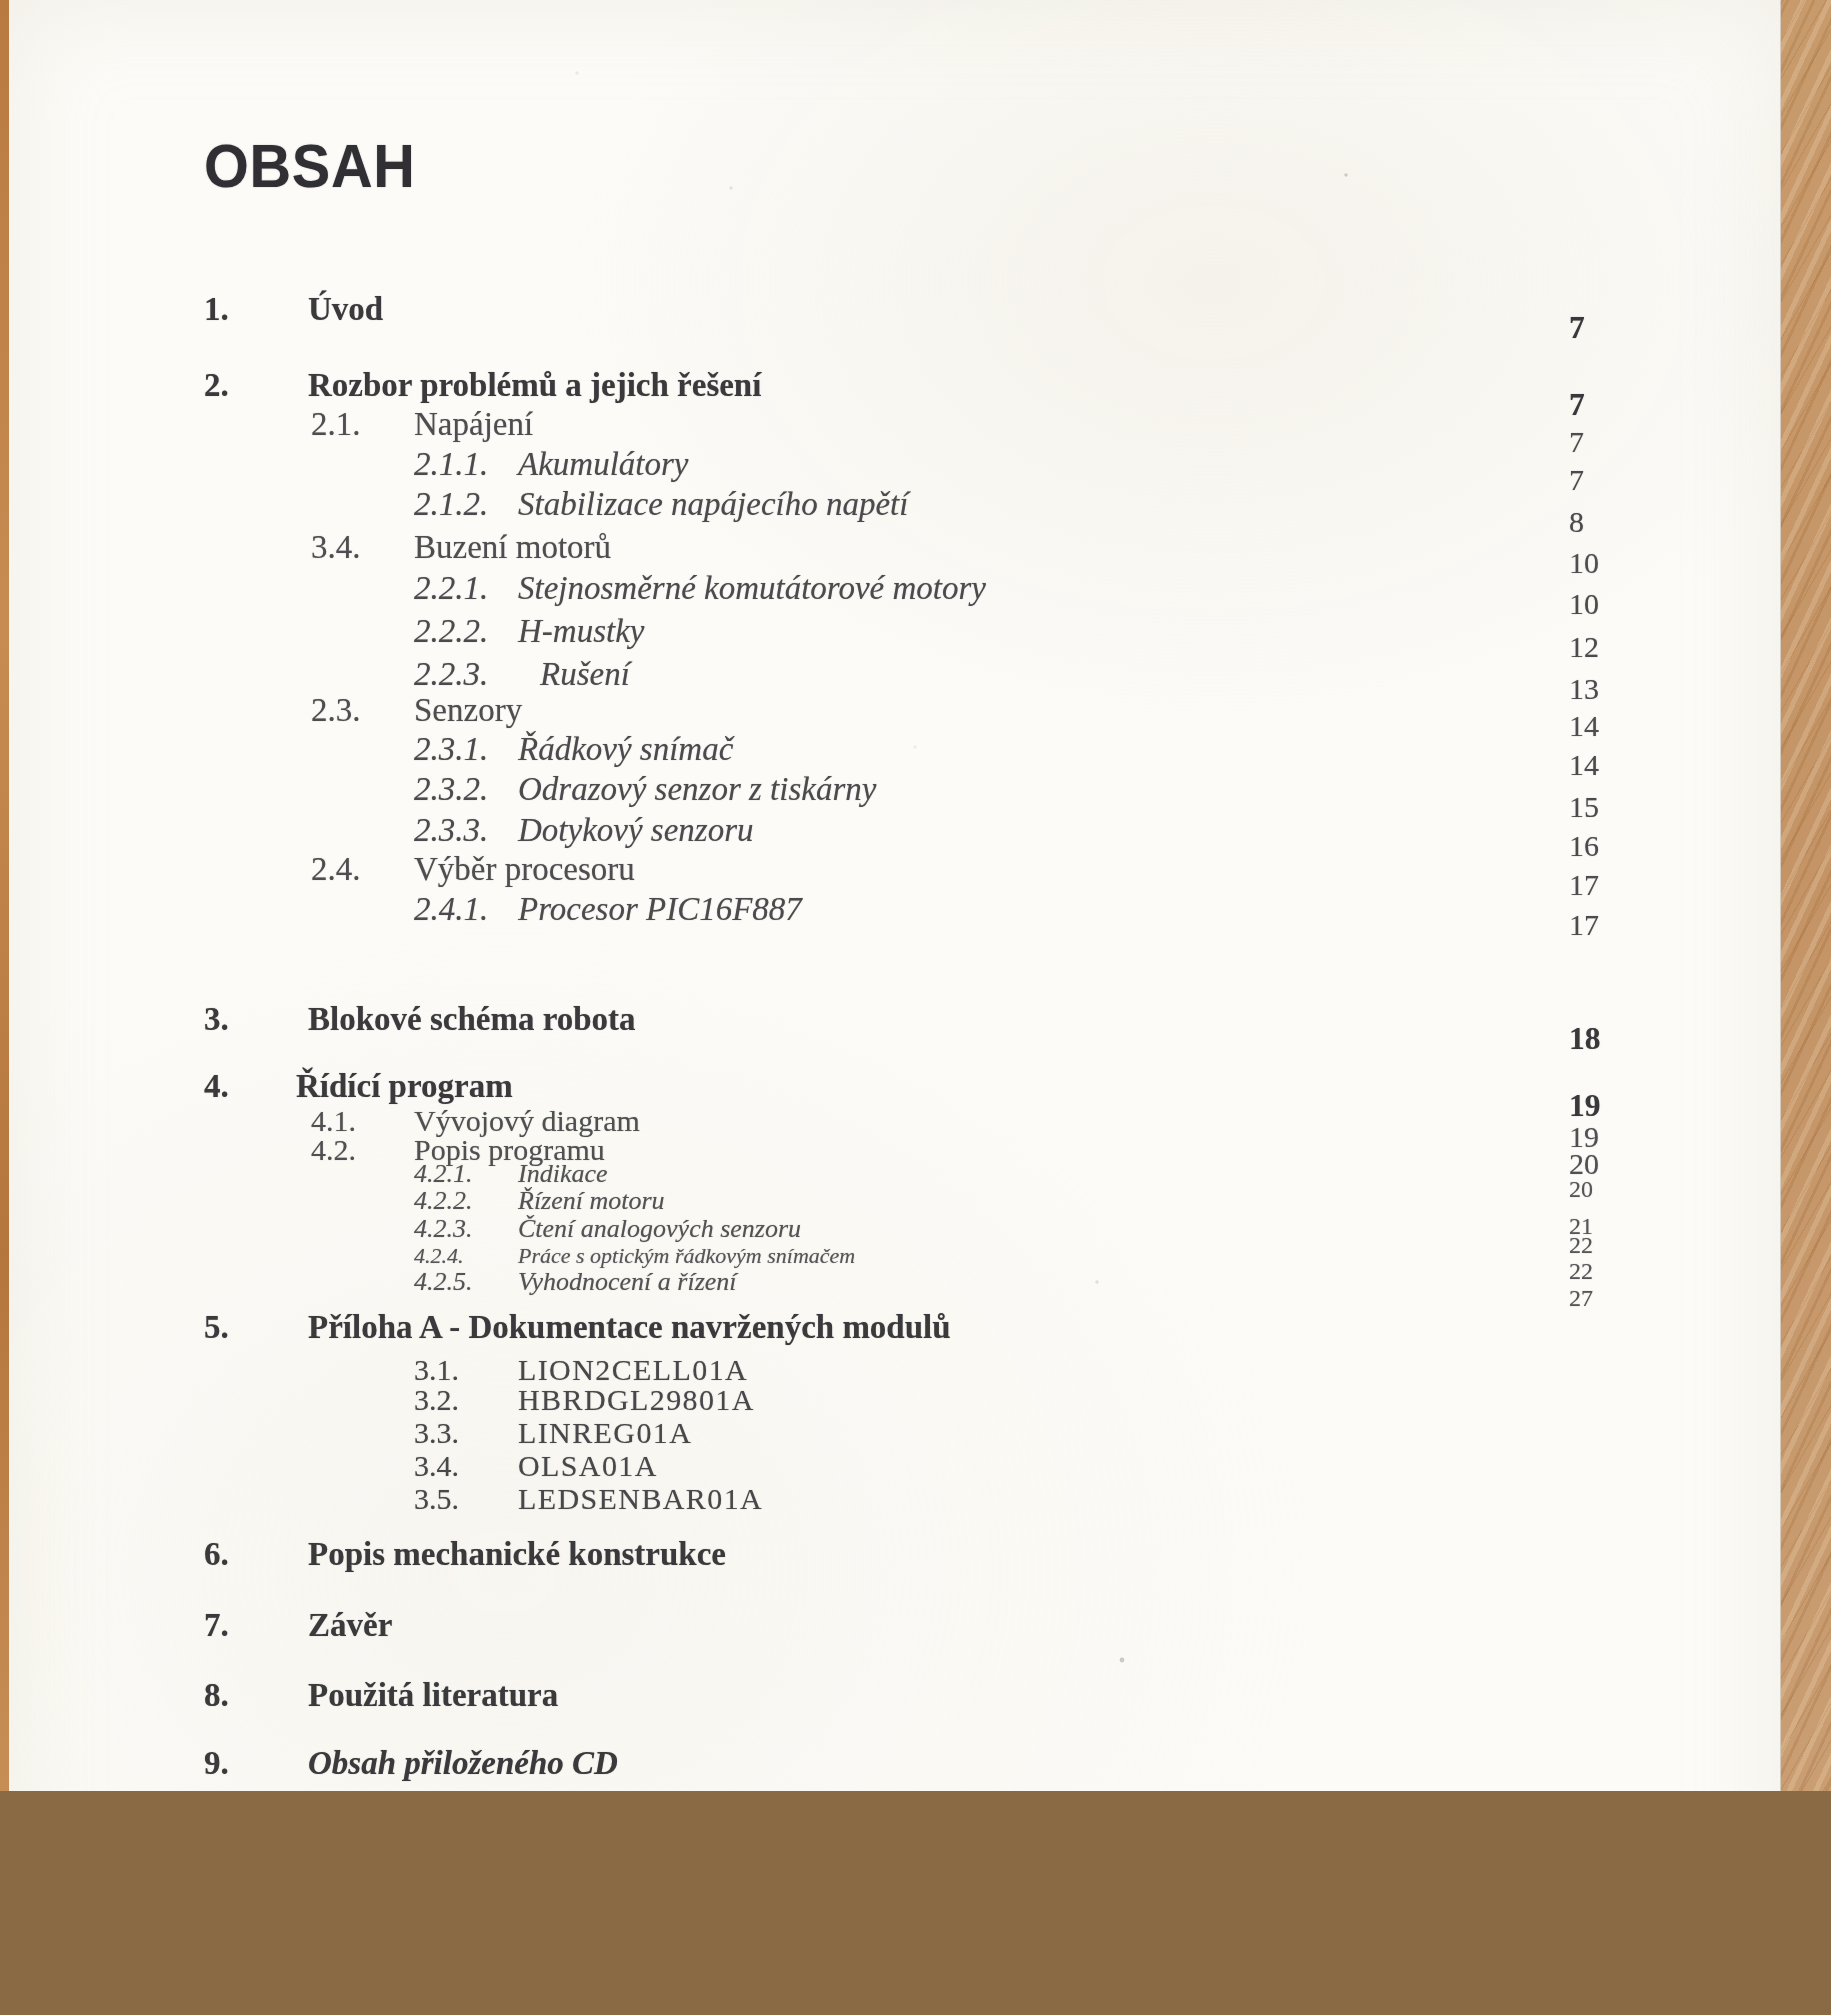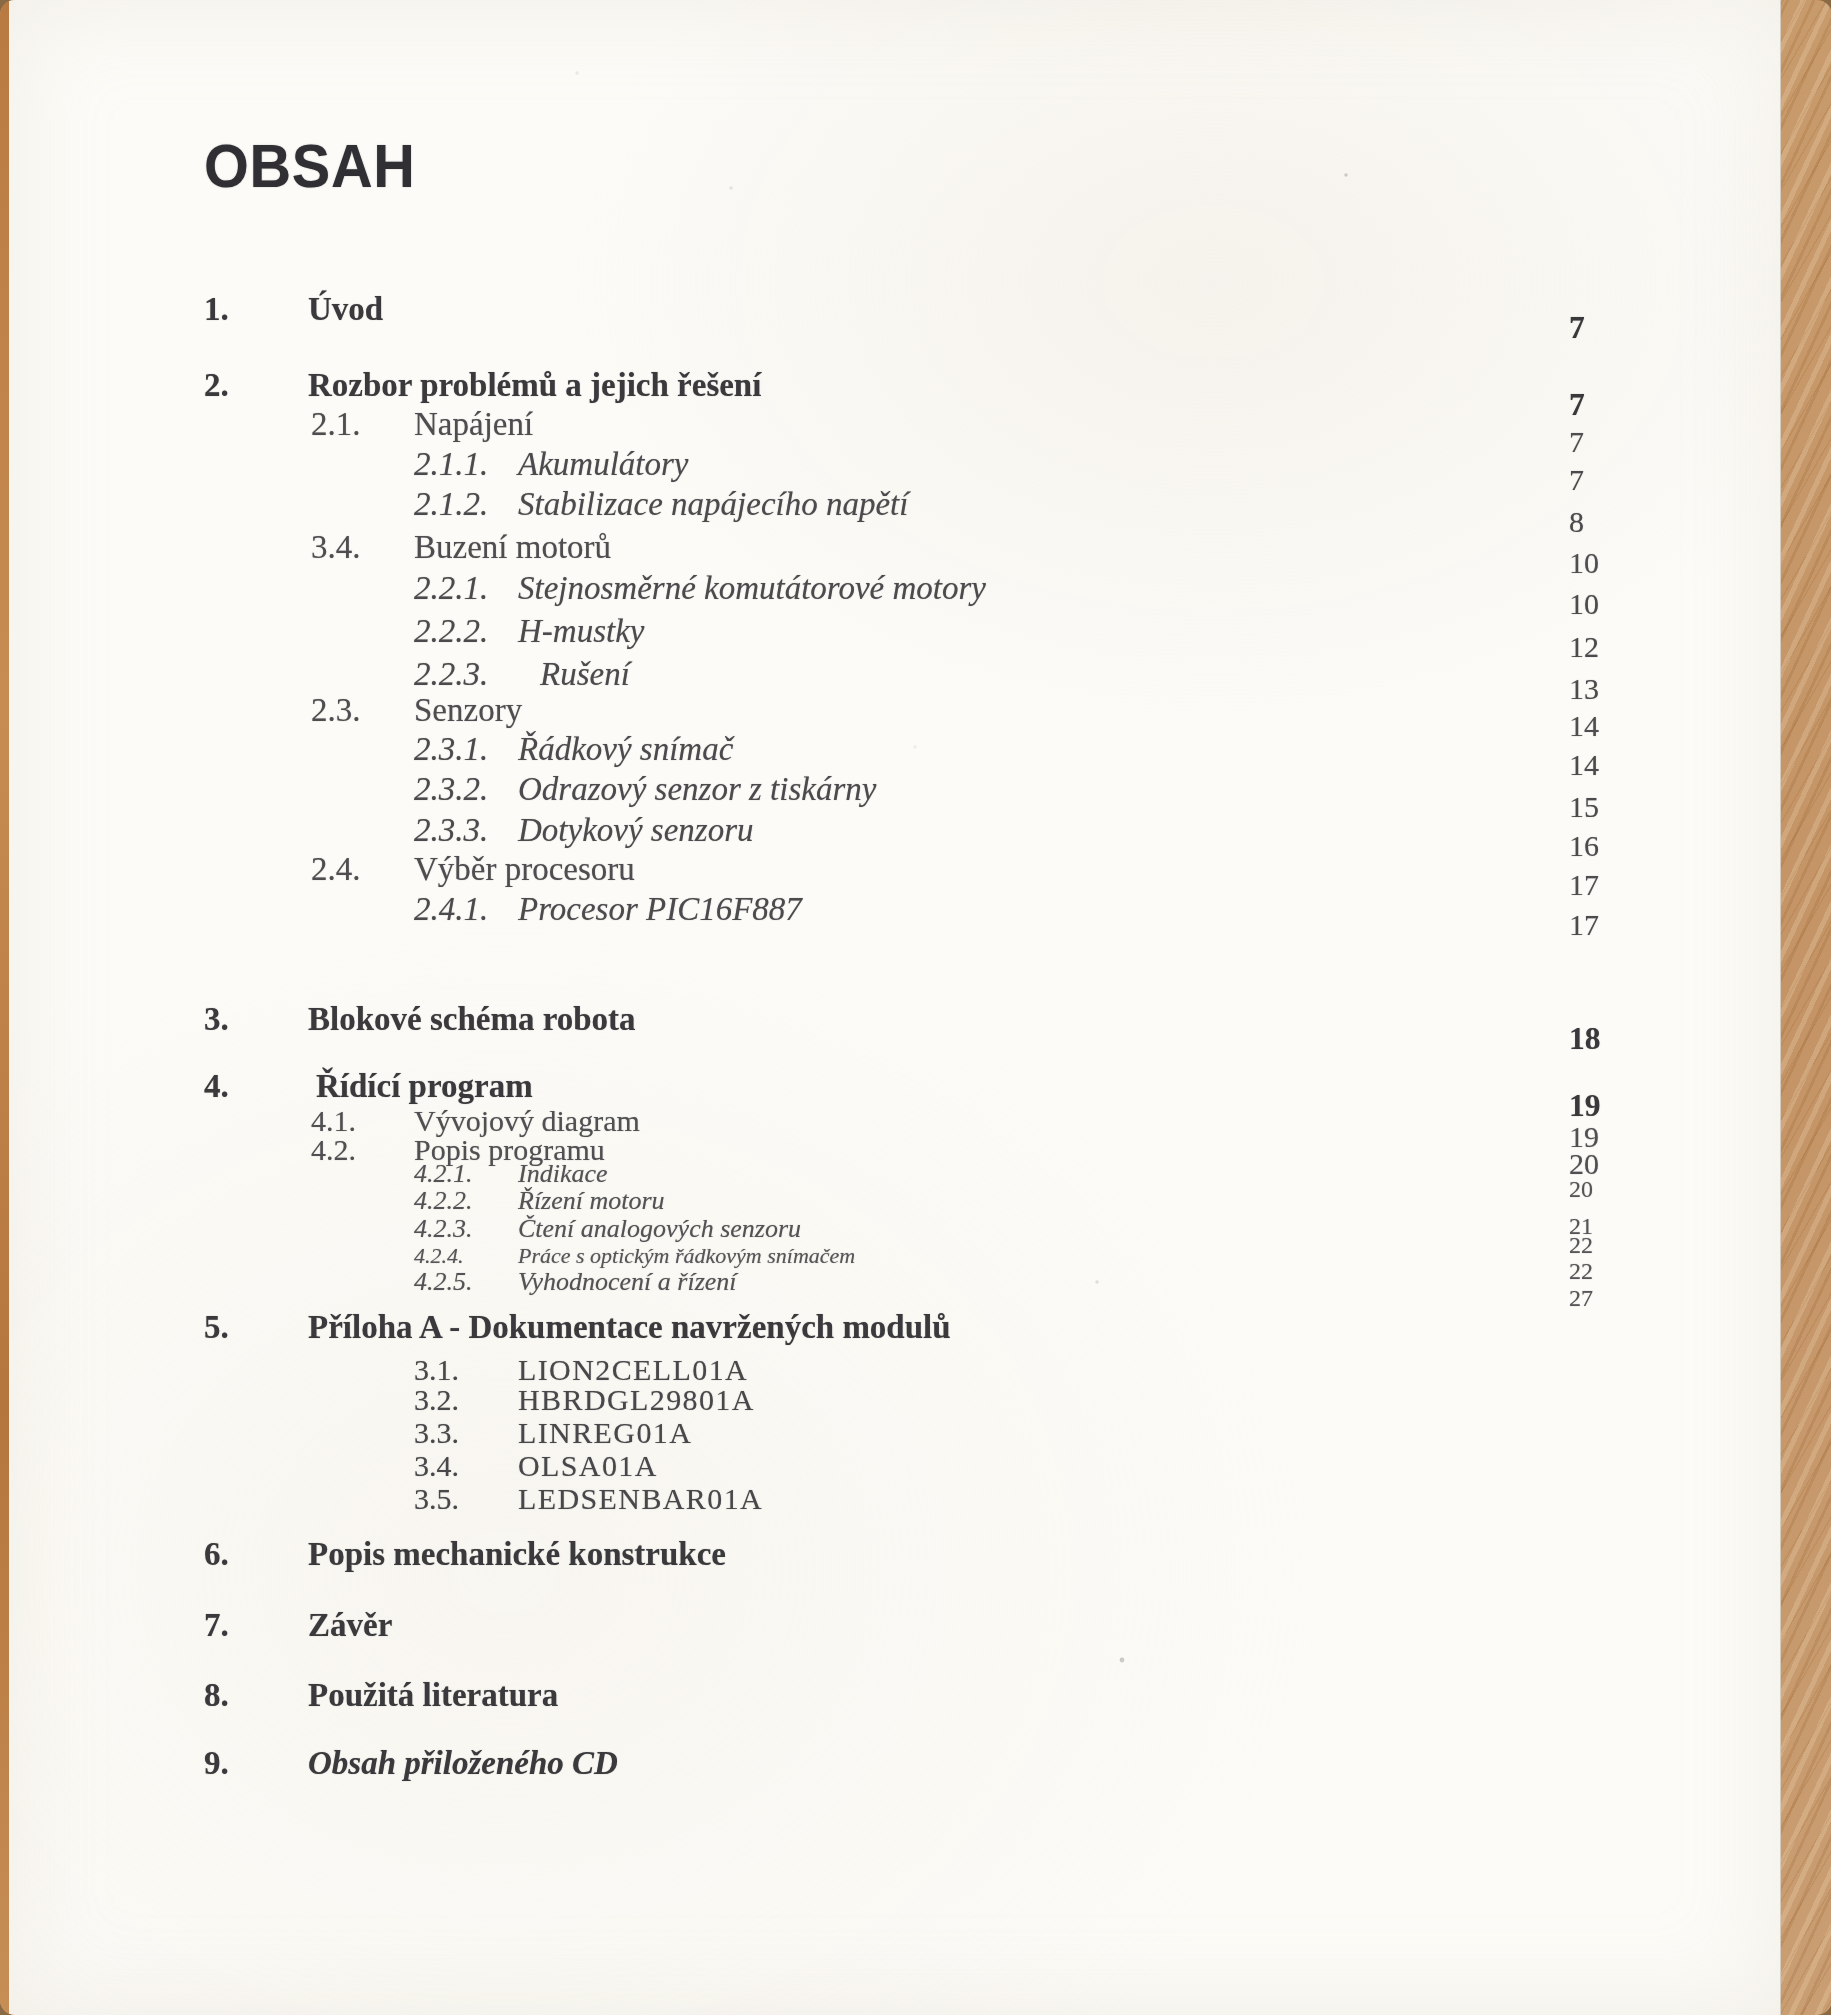--- a/index.html
+++ b/index.html
@@ -1,27 +1,26 @@
 <!DOCTYPE html>
 <html style="font-size:11.4px"><head>
 <meta charset="utf-8">
 <style>
   html,body{margin:0;padding:0;background:#8a6a45;}
   .scene{
-    position:relative;width:1832px;height:2015px;overflow:hidden;
+    position:relative;width:1832px;height:1791px;overflow:hidden;
     background-color:#c79a6a;
     background-image:
       repeating-linear-gradient(115deg,
         rgba(255,236,208,0.20) 0 5px, rgba(0,0,0,0) 5px 10.7px,
         rgba(150,95,45,0.22) 10.7px 13.6px, rgba(0,0,0,0) 13.6px 24px),
       repeating-linear-gradient(120deg,
         rgba(166,112,58,0.25) 0 1.4px, rgba(0,0,0,0) 1.4px 18.6px),
       linear-gradient(180deg,#c89b6c 0%,#c49466 50%,#c99e72 100%);
     font-family:"Liberation Serif", serif;
-    border-radius:15px;
   }
   .wood-left{
     position:absolute;left:0;top:0;width:8.6px;height:100%;
     background:linear-gradient(180deg,#b97a41 0%,#c68c52 35%,#b5763d 70%,#c68e55 100%);
   }
   .paper{
     position:absolute;left:8.6px;top:0;width:1771px;height:2015px;
     background:
       radial-gradient(930px 644px at 68% 14%, rgba(236,231,221,0.45), rgba(0,0,0,0) 70%),
       radial-gradient(1145px 930px at 28% 78%, rgba(242,238,230,0.40), rgba(0,0,0,0) 72%),
@@ -150,21 +149,21 @@
     <span class="cell label" style="left: 518px;">Procesor PIC16F887</span>
     <span class="cell page p-normal" style="top: 17px;">17</span>
   </div>
       <div class="toc-row v-h" style="top: 1003px;">
     <span class="cell num" style="left: 204px;">3.</span>
     <span class="cell label" style="left: 308px;">Blokové schéma robota</span>
     <span class="cell page p-bold" style="top: 20px;">18</span>
   </div>
       <div class="toc-row v-h" style="top: 1070px;">
     <span class="cell num" style="left: 204px;">4.</span>
-    <span class="cell label" style="left: 316px;">Řídící program</span>
+    <span class="cell label" style="left: 296px;">Řídící program</span>
     <span class="cell page p-bold" style="top: 20px;">19</span>
   </div>
       <div class="toc-row v-sub2" style="top: 1106px;">
     <span class="cell num" style="left: 311px;">4.1.</span>
     <span class="cell label" style="left: 414px;">Vývojový diagram</span>
     <span class="cell page p-normal" style="top: 15.7px;">19</span>
   </div>
       <div class="toc-row v-sub2" style="top: 1135px;">
     <span class="cell num" style="left: 311px;">4.2.</span>
     <span class="cell label" style="left: 414px;">Popis programu</span>

